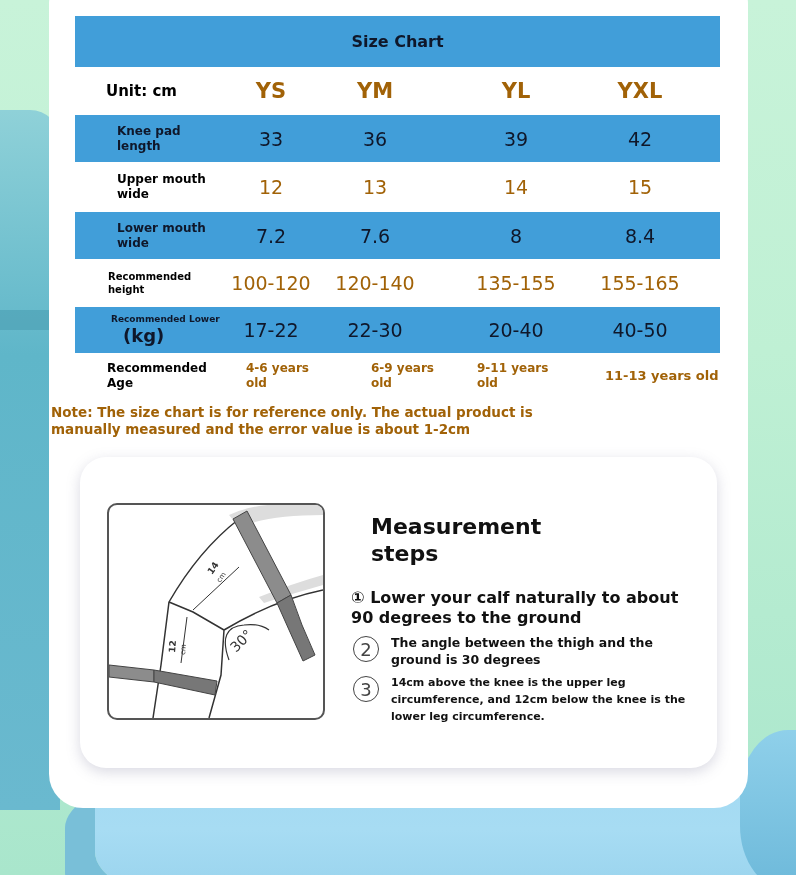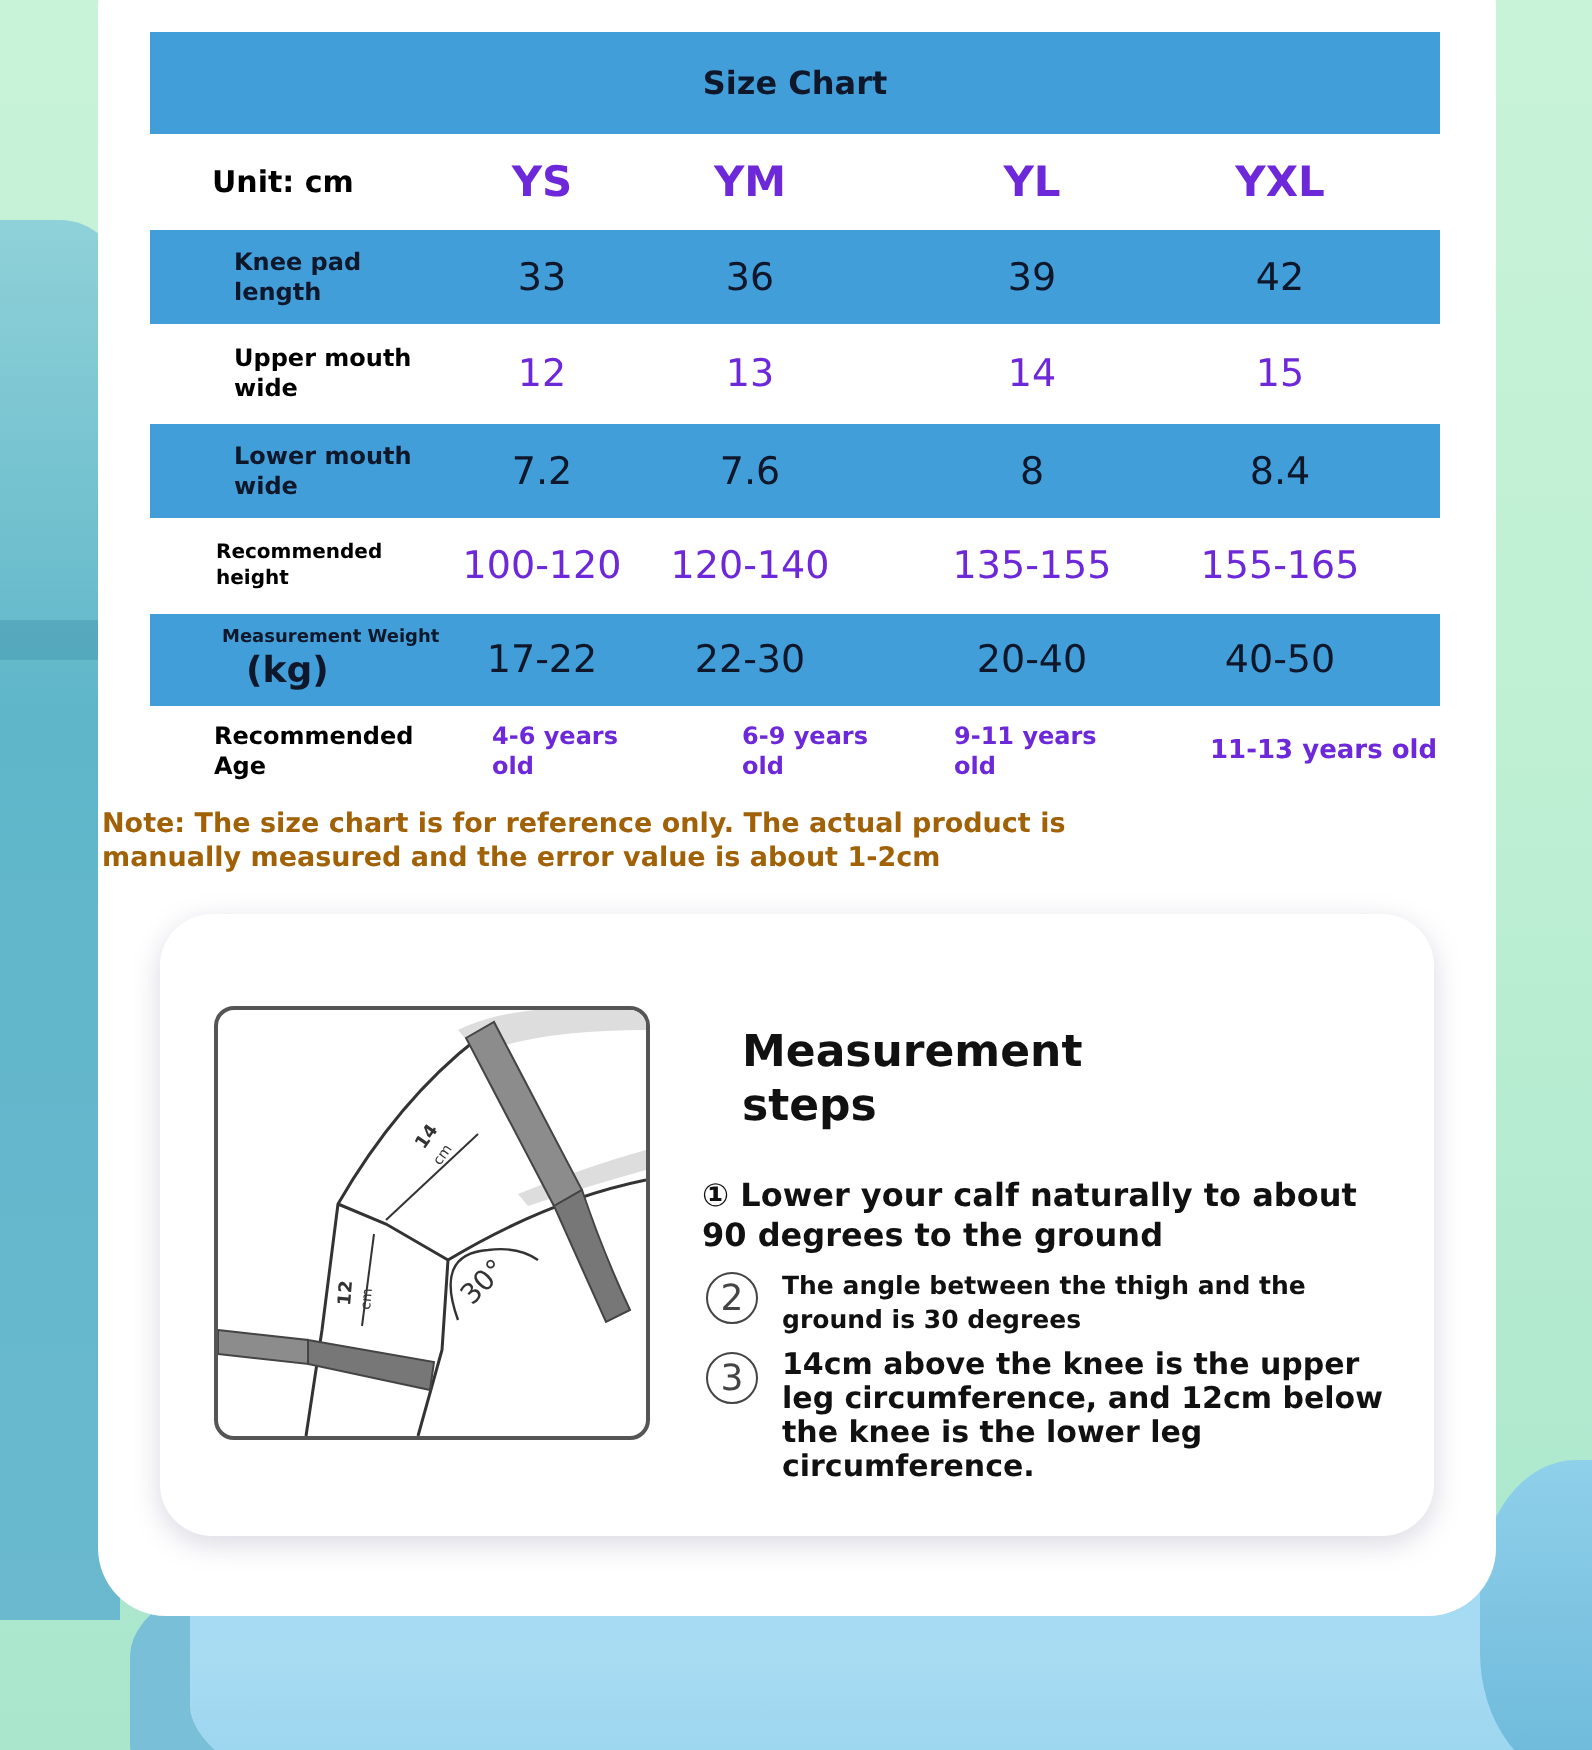--- a/index.html
+++ b/index.html
@@ -35,21 +35,21 @@
   .table-wrap { position: absolute; left: 75px; top: 16px; width: 645px; }
   .row { position: relative; display: flex; align-items: center; }
   .row.blue { background: #419ed9; color: #0f172a; }
   .row .label { width: 150px; padding-left: 42px; box-sizing: border-box; font-weight: bold; font-size: 12px; line-height: 15px; }
   .row .cell { position: absolute; transform: translateX(-50%); text-align: center; font-size: 19px; }
   .title-row { height: 51px; justify-content: center; font-weight: bold; font-size: 16px; }
   .size-row { height: 48px; }
   .size-row .label { padding-left: 31px; font-size: 15px; }
   .size-row .cell { font-weight: bold; font-size: 21px; color: #222; }
   .data-row { height: 47px; }
-  .row.white .cell { color: #6d28d9; }
+  .row.white .cell { color: #a16207; }
   .c1 { left: 196px; } .c2 { left: 300px; } .c3 { left: 441px; } .c4 { left: 565px; }
   .small-label { padding-left: 33px !important; font-size: 10px !important; line-height: 13px !important; }
   .weight-label { padding-left: 36px !important; font-size: 9px !important; line-height: 11px !important; }
   .weight-label .kg { display: block; font-size: 18px; line-height: 22px; padding-left: 12px; font-weight: bold; }
   .age-row .cell.small { font-size: 12px; font-weight: bold; text-align: left; transform: none; line-height: 15px; }
   .note { position: absolute; left: 51px; top: 404px; font-size: 13.5px; font-weight: bold; line-height: 17px; color: #a16207; }
   .card {
     position: absolute; left: 80px; top: 457px; width: 637px; height: 311px;
     background: #fff; border-radius: 26px;
     box-shadow: 0 4px 14px rgba(120,120,150,.28);
@@ -60,21 +60,21 @@
   }
   .steps { position: absolute; left: 271px; top: 40px; width: 350px; color: #111; }
   .steps h2 { margin: 16px; font-size: 22px; line-height: 27px; font-weight: bold; padding-left: 4px; }
   .step1 { margin-top: 21px; font-size: 16px; font-weight: bold; line-height: 20px; }
   .step { display: flex; align-items: flex-start; margin-top: 6px; }
   .circ {
     width: 24px; height: 24px; border: 1.5px solid #444; border-radius: 50%;
     display: flex; align-items: center; justify-content: center; font-size: 18px; color: #444;
     flex-shrink: 0; margin-right: 12px; margin-left: 2px; margin-top: 2px;
   }
-  .step-text { font-size: 15px; font-weight: bold; line-height: 17px; }
+  .step-text { font-size: 11px; font-weight: bold; line-height: 17px; }
 </style>
 </head>
 <body>
 
 <div class="bg-left">
     <div class="bg-left-band"></div>
   </div>
 <div class="bg-disc"></div>
 <div class="bg-right-disc"></div>
 
@@ -115,21 +115,21 @@
   </div>
   <div class="row white data-row" style="height:48px">
     <span class="label small-label">Recommended height</span>
     <span class="cell c1">100-120</span>
     <span class="cell c2">120-140</span>
     <span class="cell c3">135-155</span>
     <span class="cell c4">155-165</span>
   </div>
   <div class="row blue data-row" style="height:46px">
     <span class="label weight-label">
-      <span>Measurement Weight</span>
+      <span>Recommended Lower</span>
       <span class="kg">(kg)</span>
     </span>
     <span class="cell c1">17-22</span>
     <span class="cell c2">22-30</span>
     <span class="cell c3">20-40</span>
     <span class="cell c4">40-50</span>
   </div>
   <div class="row white data-row age-row" style="height:45px">
     <span class="label" style="padding-left:32px;width:160px">Recommended Age</span>
     <span class="cell small" style="left:171px;width:70px">4-6 years old</span>

